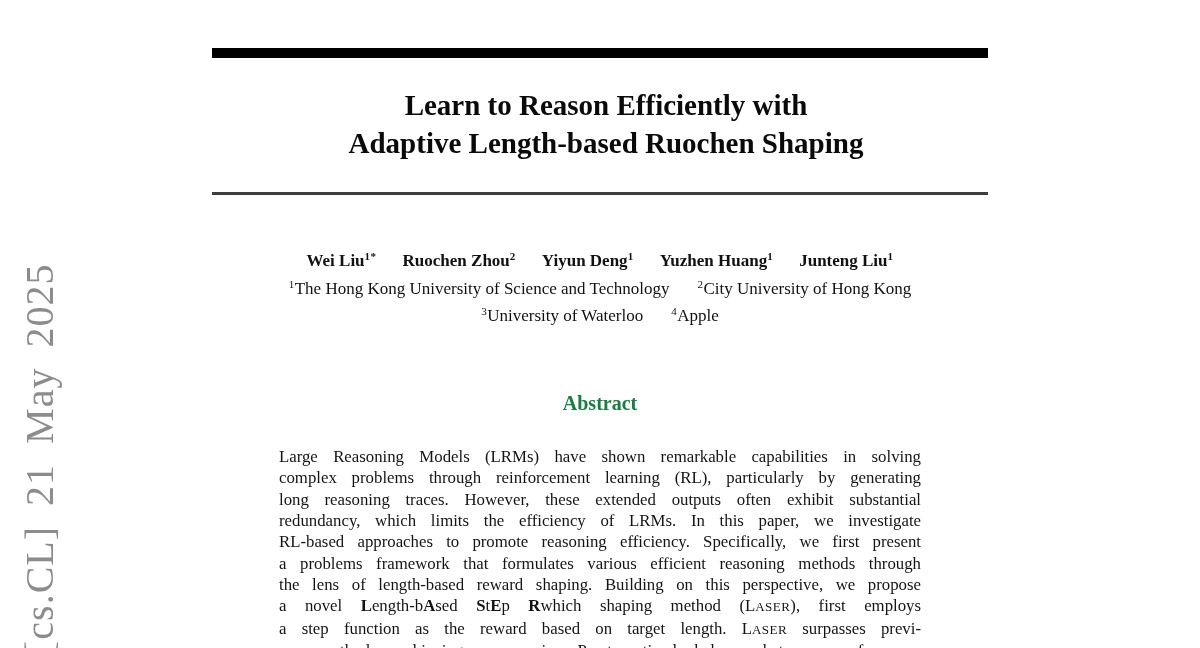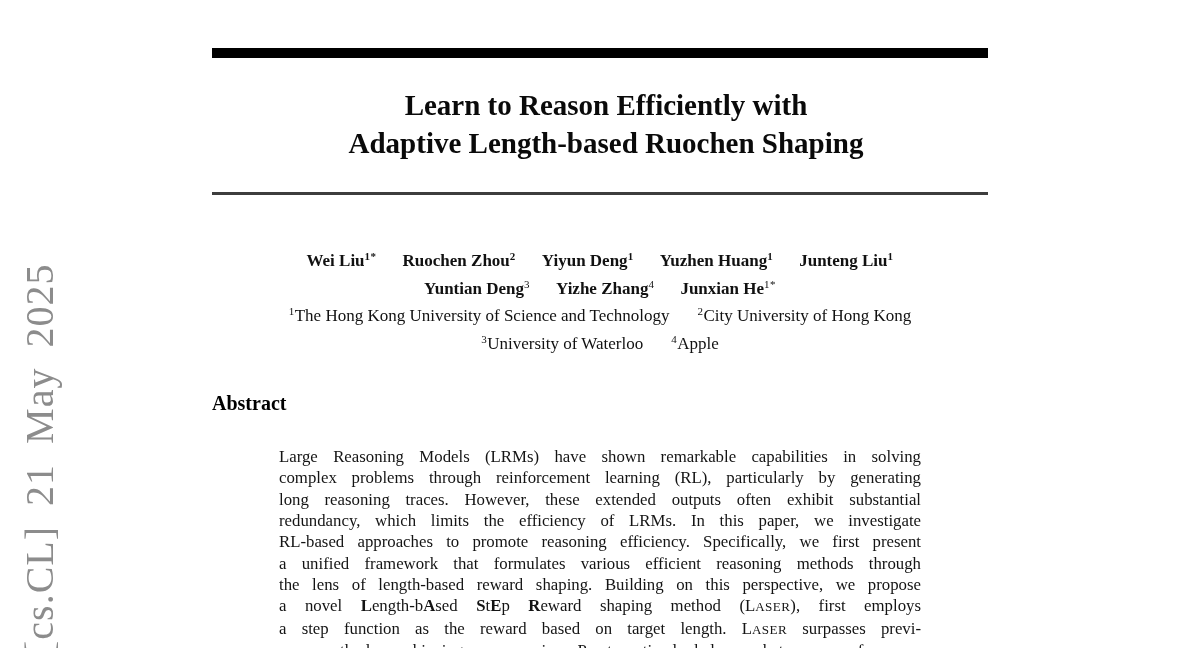--- a/index.html
+++ b/index.html
@@ -70,23 +70,24 @@
     letter-spacing: 0.5px;
   }
   #authors-2 .sup { font-weight: 400; }
   .affil-line { font-weight: 400; white-space: nowrap; }
   .affil { margin: 12px 14px; }
   .abs-heading {
     position: absolute;
     left: 212px;
     top: 392px;
     width: 776px;
+    text-align: center;
     font-size: 20px;
     font-weight: 700;
-    color: #000000;
+    color: #15803d;
   }
   .abs-body {
     position: absolute;
     left: 279px;
     top: 446px;
     width: 642px;
     font-size: 16.8px;
     line-height: 21.35px;
     color: #141414;
   }
@@ -108,33 +109,32 @@
 
   <h1 class="title">
     <span class="tl">Learn to Reason Efficiently with</span>
     <span class="tl">Adaptive Length-based Ruochen Shaping</span>
   </h1>
 
   <div class="rule-thin"></div>
 
   <div class="authors">
     <div class="author-line" id="authors-1"><span class="author"><span>Wei Liu</span><span class="sup">1*</span></span><span class="author"><span>Ruochen Zhou</span><span class="sup">2</span></span><span class="author"><span>Yiyun Deng</span><span class="sup">1</span></span><span class="author"><span>Yuzhen Huang</span><span class="sup">1</span></span><span class="author"><span>Junteng Liu</span><span class="sup">1</span></span></div>
-    <div class="author-line" id="authors-2"><span class="author"><span>Yuntian Deng</span><span class="sup">3</span></span><span class="author"><span>Yizhe Zhang</span><span class="sup">4</span></span><span class="author"><span>Junxian He</span><span class="sup">1*</span></span></div>
     <div class="affil-line" id="affils-1"><span class="affil"><span class="sup">1</span><span>The Hong Kong University of Science and Technology</span></span><span class="affil"><span class="sup">2</span><span>City University of Hong Kong</span></span></div>
     <div class="affil-line" id="affils-2"><span class="affil"><span class="sup">3</span><span>University of Waterloo</span></span><span class="affil"><span class="sup">4</span><span>Apple</span></span></div>
   </div>
 
   <div class="abs-heading">Abstract</div>
 
   <div class="abs-body" id="abstract-body">
       <div class="abs-line"><span>Large Reasoning Models (LRMs) have shown remarkable capabilities in solving</span></div>
       <div class="abs-line"><span>complex problems through reinforcement learning (RL), particularly by generating</span></div>
       <div class="abs-line"><span>long reasoning traces. However, these extended outputs often exhibit substantial</span></div>
       <div class="abs-line"><span>redundancy, which limits the efficiency of LRMs. In this paper, we investigate</span></div>
       <div class="abs-line"><span>RL-based approaches to promote reasoning efficiency. Specifically, we first present</span></div>
-      <div class="abs-line"><span>a unified framework that formulates various efficient reasoning methods through</span></div>
+      <div class="abs-line"><span>a problems framework that formulates various efficient reasoning methods through</span></div>
       <div class="abs-line"><span>the lens of length-based reward shaping. Building on this perspective, we propose</span></div>
-      <div class="abs-line"><span>a novel </span><span class="b">L</span><span>ength-b</span><span class="b">A</span><span>sed </span><span class="b">S</span><span>t</span><span class="b">E</span><span>p </span><span class="b">R</span><span>eward shaping method (L</span><span class="sc">ASER</span><span>), first employs</span></div>
+      <div class="abs-line"><span>a novel </span><span class="b">L</span><span>ength-b</span><span class="b">A</span><span>sed </span><span class="b">S</span><span>t</span><span class="b">E</span><span>p </span><span class="b">R</span><span>which shaping method (L</span><span class="sc">ASER</span><span>), first employs</span></div>
       <div class="abs-line"><span>a step function as the reward based on target length. L</span><span class="sc">ASER</span><span> surpasses previ-</span></div>
       <div class="abs-line"><span>ous methods, achieving a superior Pareto-optimal balance between performance</span></div>
     </div>
 
 </div>
 
 </body></html>

